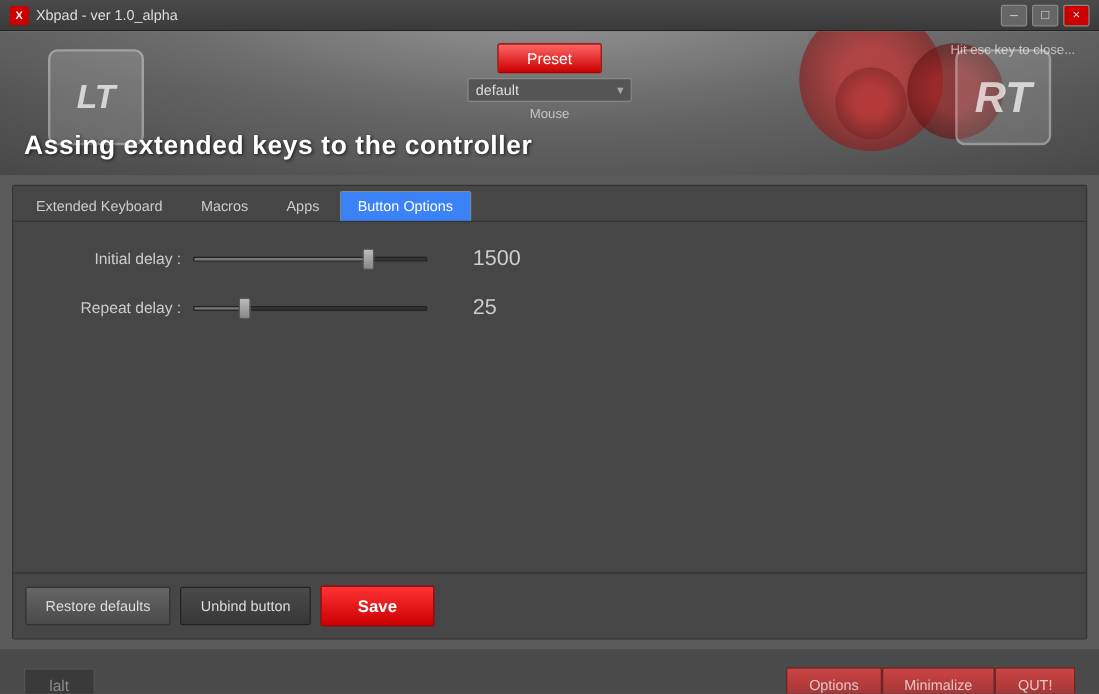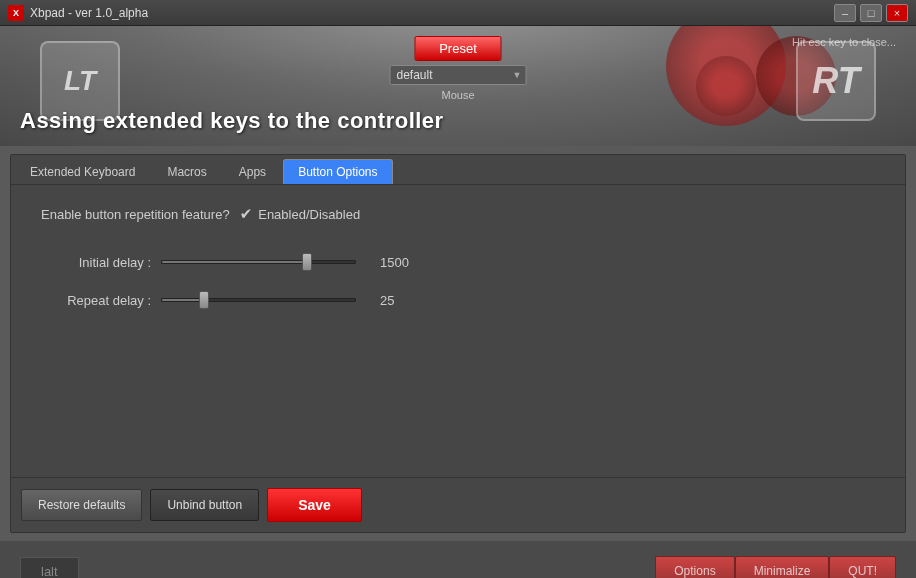--- a/index.html
+++ b/index.html
@@ -280,22 +280,22 @@
       background: linear-gradient(to bottom, #bbb, #888);
       border: 1px solid #555;
       border-radius: 2px;
       position: absolute;
       top: 50%;
       transform: translateY(-50%);
       cursor: pointer;
     }
     .slider-value {
       color: #ccc;
-      font-size: 13px;
-      margin-left: 14px;
+      font-size: 18px;
+      margin-left: 28px;
     }
 
     
     .bottom-bar {
       display: flex;
       align-items: center;
       gap: 8px;
       padding: 10px 10px 10px 10px;
       border-top: 1px solid #333;
       margin-top: 12px;
@@ -440,27 +440,20 @@
 
   <div class="tabs">
     <div class="tab">Extended Keyboard</div>
     <div class="tab">Macros</div>
     <div class="tab">Apps</div>
     <div class="tab active">Button Options</div>
   </div>
 
   <div class="tab-content">
 
-    <div class="enable-row">
-      <span class="enable-label">Enable button repetition feature?</span>
-      <div class="checkbox-area">
-        <span class="checkbox-check">✔</span>
-        <span class="checkbox-text">Enabled/Disabled</span>
-      </div>
-    </div>
 
     <div class="slider-row">
       <span class="slider-label">Initial delay :</span>
       <div class="slider-track">
         <div class="slider-bg">
           <div class="slider-fill" style="width: 75%;"></div>
           <div class="slider-thumb" style="left: calc(75% - 5px);"></div>
         </div>
       </div>
       <span class="slider-value">1500</span>

